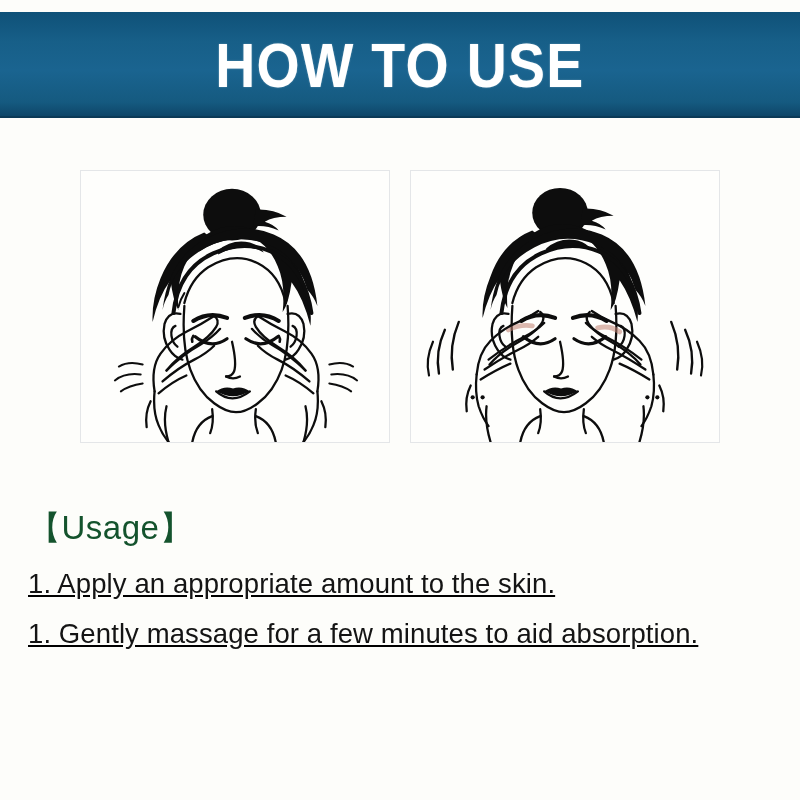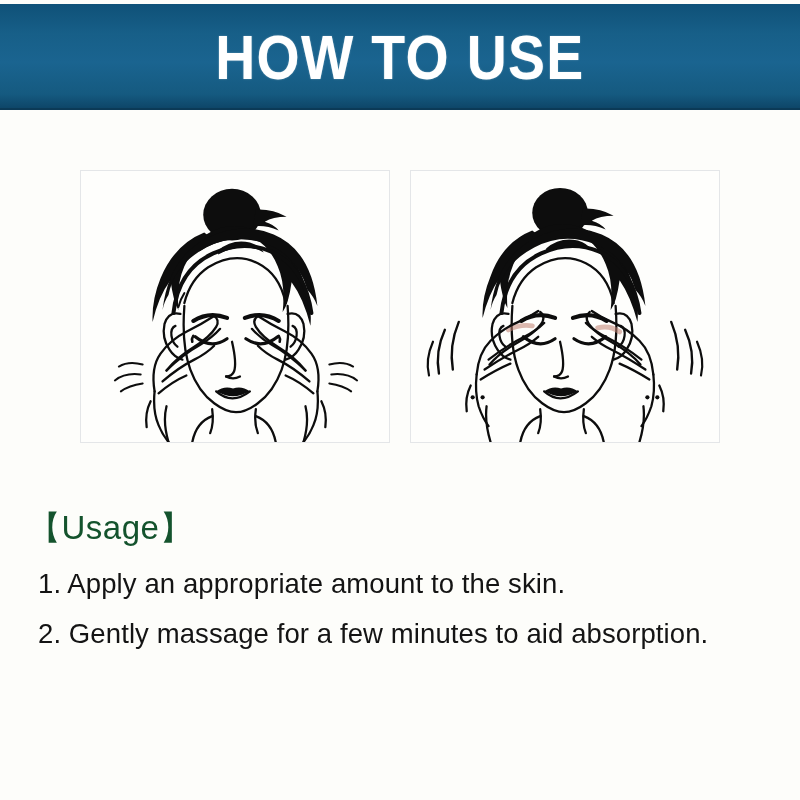--- a/index.html
+++ b/index.html
@@ -17,21 +17,21 @@
     position: relative;
     width: 800px;
     height: 800px;
     background: #fdfdfa;
   }
 
   
   .header-banner {
     position: absolute;
     left: 0;
-    top: 4px;
+    top: 12px;
     width: 800px;
     height: 106px;
     background:
       linear-gradient(180deg,
         #0f5178 0%,
         #175f88 28%,
         #1a6490 55%,
         #155a80 85%,
         #0d4365 100%);
     box-shadow: inset 0 -2px 0 rgba(10,52,78,0.65);
@@ -90,22 +90,23 @@
     font-family: "Liberation Sans", sans-serif;
     font-weight: normal;
     font-size: 33px;
     line-height: 1.2;
     letter-spacing: 0.5px;
     margin: 0 0 22px 0;
     white-space: nowrap;
   }
   .usage-list {
     list-style: none;
-    margin: 10px;
+    margin: 0;
     padding: 0;
+    text-decoration: underline;
   }
   .usage-item {
     color: #141414;
     font-family: "Liberation Sans", sans-serif;
     font-weight: normal;
     font-size: 27.5px;
     line-height: 1.0;
     letter-spacing: 0.1px;
     margin: 0 0 23px 0;
     white-space: nowrap;
@@ -286,17 +287,17 @@
         </g>
       </svg>
     </div>
 
   </div>
 
   <div class="usage-block">
     <div class="usage-heading">【Usage】</div>
     <ol class="usage-list">
       <li class="usage-item">1. Apply an appropriate amount to the skin.</li>
-      <li class="usage-item">2. Gently massage for a few minutes to aid absorption.</li>
+      <li class="usage-item">1. Gently massage for a few minutes to aid absorption.</li>
     </ol>
   </div>
 
 </div>
 
 </body></html>

